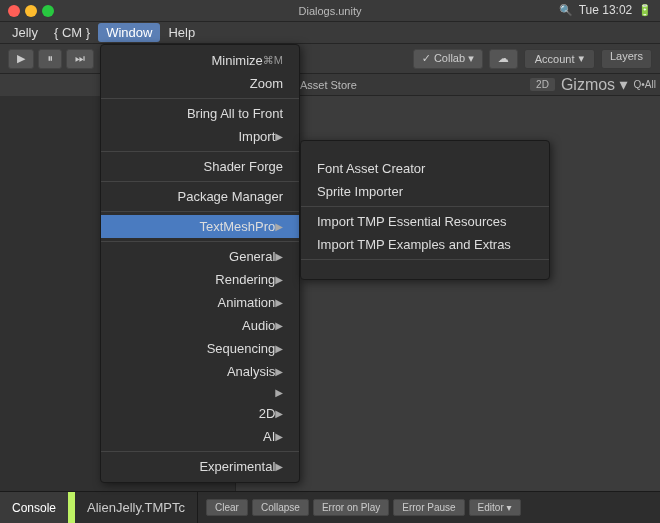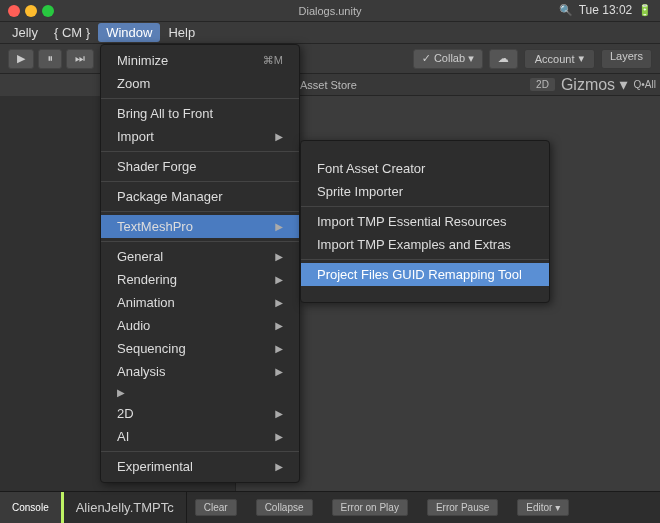--- a/index.html
+++ b/index.html
@@ -113,21 +113,21 @@
       z-index: 100;
       padding: 4px 0;
     }
     .dropdown-item {
       padding: 4px 16px;
       font-size: 13px;
       color: #ddd;
       cursor: pointer;
       display: flex;
       align-items: center;
-      justify-content: space-between;
+      justify-content: flex-end;
       position: relative;
     }
     .dropdown-item.active-hover {
       background: #4a7bc0;
     }
     .dropdown-separator {
       height: 1px;
       background: #444;
       margin: 3px 0;
     }
@@ -180,23 +180,23 @@
       background: #2d2d2d;
       border-top: 1px solid #1a1a1a;
       display: flex;
       align-items: center;
     }
     .console-tab {
       height: 100%;
       padding: 0 12px;
       display: flex;
       align-items: center;
-      font-size: 10px;
-      color: #ccc;
-      border-right: 3px solid #bef264;
+      font-size: 12px;
+      color: #ccc;
+      border-right: 7px solid #bef264;
       cursor: pointer;
       background: #3a3a3a;
       justify-content: center;
     }
     .console-tab.active {
       background: #3a3a3a;
       color: white;
     }
     .console-tab-alien {
       height: 100%;
@@ -205,21 +205,21 @@
       align-items: center;
       font-size: 13px;
       color: #ccc;
       border-right: 1px solid #1a1a1a;
       cursor: pointer;
     }
     .console-btns {
       display: flex;
       align-items: center;
       padding: 0 8px;
-      gap: 19px;
+      gap: 4px;
     }
     .console-action-btn {
       padding: 2px 8px;
       background: #555;
       border: 1px solid #444;
       border-radius: 2px;
       color: #ccc;
       font-size: 10px;
       cursor: pointer;
     }
@@ -424,21 +424,20 @@
   </div>
 </div>
 
 <div class="submenu-tmp">
   <div class="submenu-item">Font Asset Creator</div>
   <div class="submenu-item">Sprite Importer</div>
   <div class="submenu-separator"></div>
   <div class="submenu-item">Import TMP Essential Resources</div>
   <div class="submenu-item">Import TMP Examples and Extras</div>
   <div class="submenu-separator"></div>
-  <div class="submenu-item highlighted">Project Files GUID Remapping Tool</div>
 </div>
 
 <div class="console-bar">
   <div class="console-tab active">
     <span>Console</span>
   </div>
   <div class="console-tab-alien">
     <span>AlienJelly.TMPTc</span>
   </div>
   <div class="console-btns">

